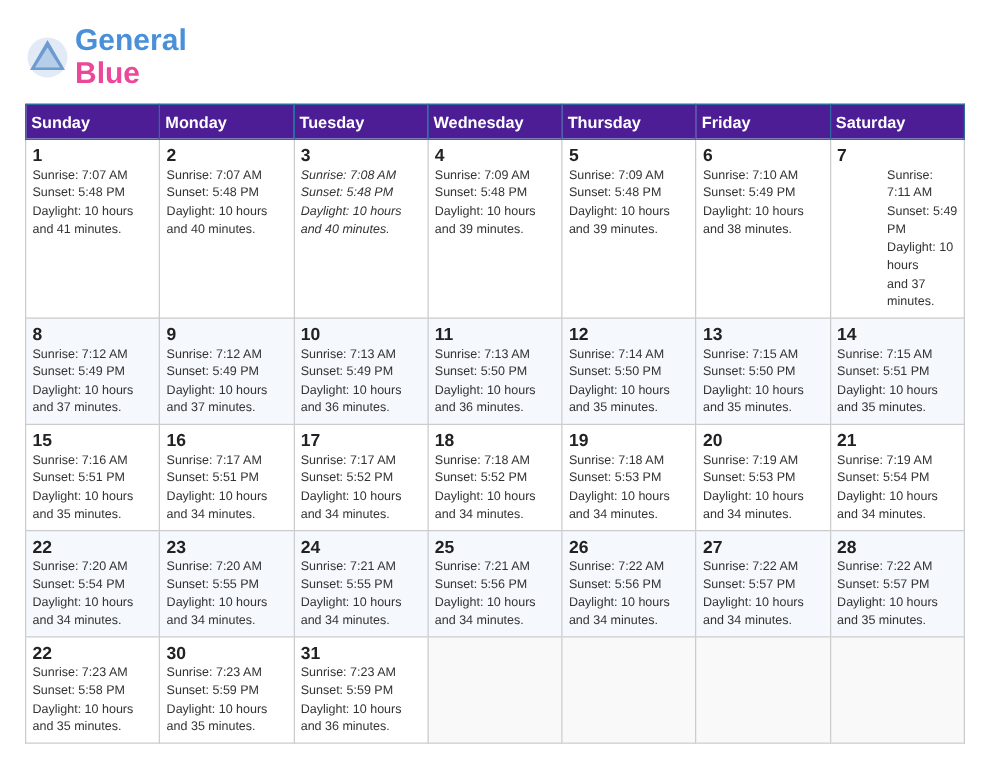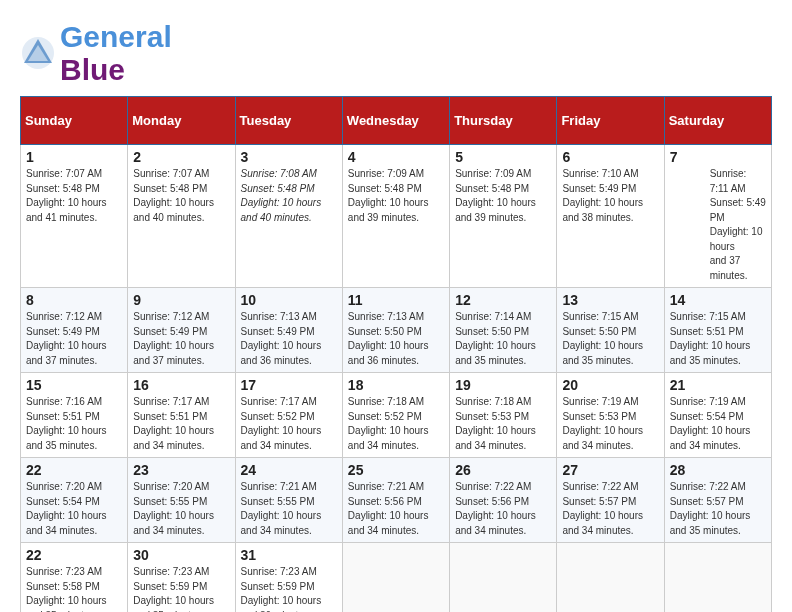--- a/index.html
+++ b/index.html
@@ -14,21 +14,21 @@
       display: flex;
       justify-content: space-between;
       align-items: flex-start;
       margin-bottom: 10px;
     }
     .logo {
       display: flex;
       align-items: center;
     }
     .logo-text {
-      font-size: 30px;
+      font-size: 24px;
       font-weight: bold;
       color: #333;
       line-height: 1.1;
     }
     .logo-text span {
       color: #4a90d9;
     }
     .logo-icon {
       width: 36px;
       height: 36px;
@@ -45,23 +45,23 @@
     .location {
       font-size: 16px;
       color: #555;
     }
     .calendar {
       width: 100%;
       border-collapse: collapse;
       font-size: 11px;
     }
     .calendar th {
-      background: #b91c1c;
+      background: #4c1d95;
       color: #fff;
-      padding: 16px 4px;
+      padding: 6px 4px;
       text-align: left;
       font-size: 13px;
       font-weight: bold;
       border: 1px solid #2e6aa0;
     }
     .calendar td {
       border: 1px solid #ccc;
       vertical-align: top;
       padding: 4px 5px;
       width: 107px;
@@ -95,21 +95,21 @@
 
 <div class="header">
   <div class="logo">
     <svg class="logo-icon" viewBox="0 0 36 36">
       <circle cx="18" cy="18" r="16" fill="#3a7abf" opacity="0.15"></circle>
       <polygon points="18,4 32,28 4,28" fill="#3a7abf" opacity="0.7"></polygon>
       <polygon points="18,10 28,26 8,26" fill="#fff" opacity="0.5"></polygon>
     </svg>
     <div class="logo-text">
       <span>General</span><br>
-      <span style="color:#701a75">Blue</span>
+      <span style="color:#ec4899">Blue</span>
     </div>
   </div>
   <div class="title-block">
   </div>
 </div>
 
 <table class="calendar">
   <thead>
     <tr id="weekday-header">
         <th>Sunday</th>

